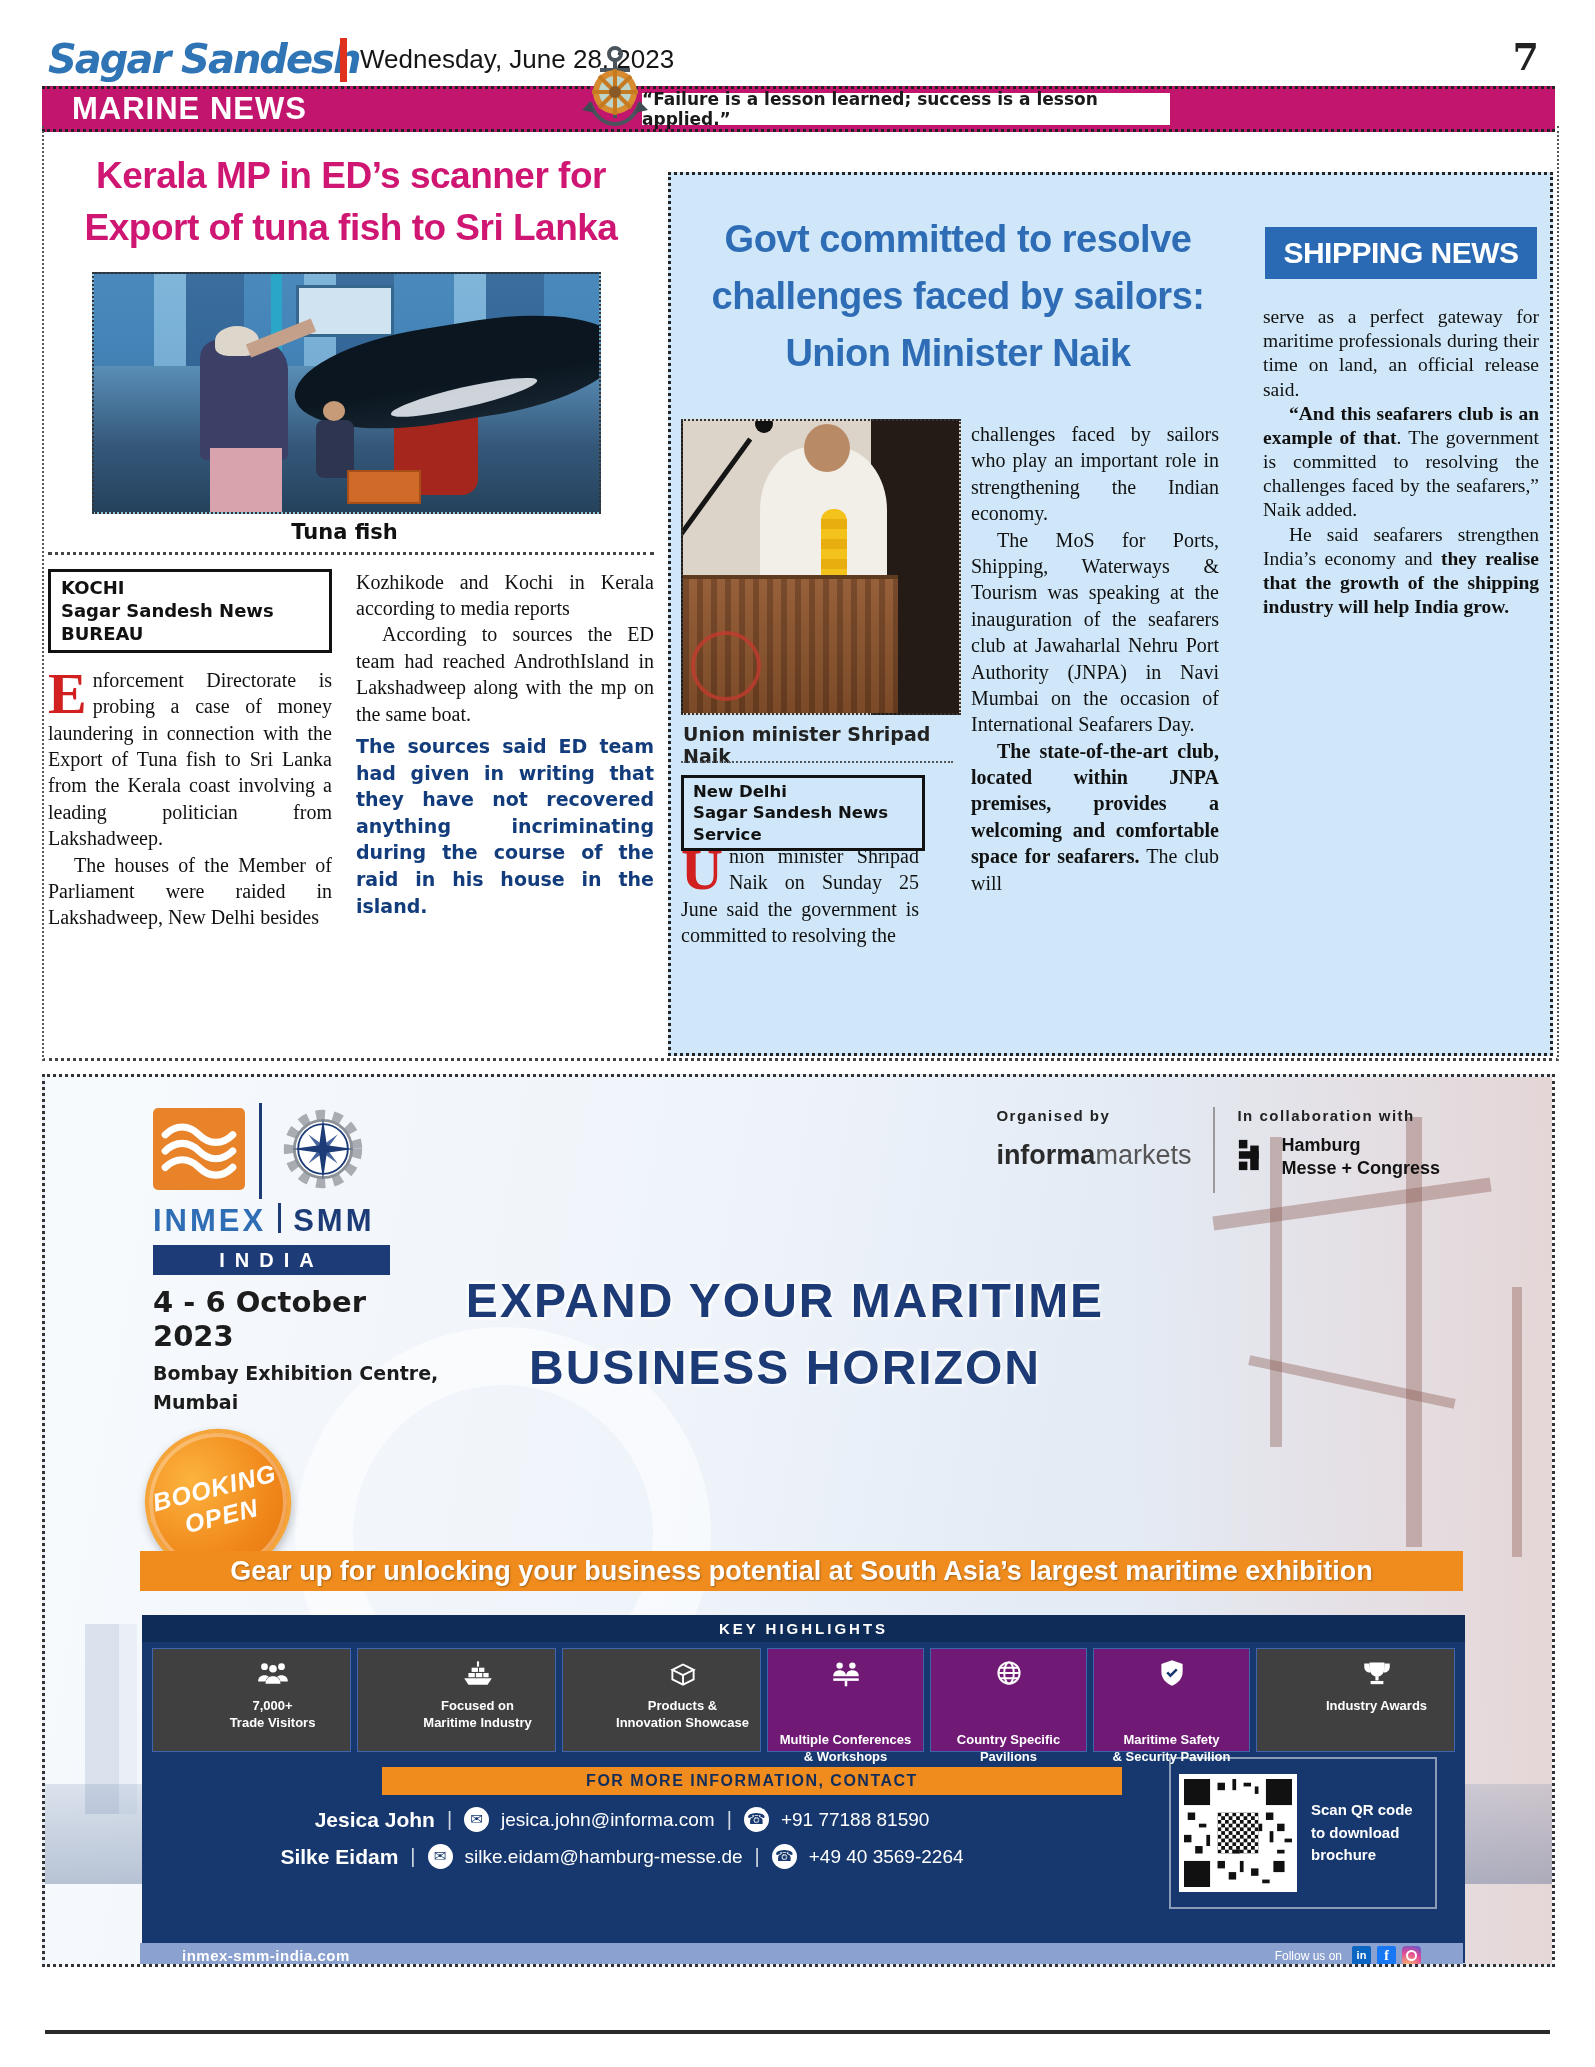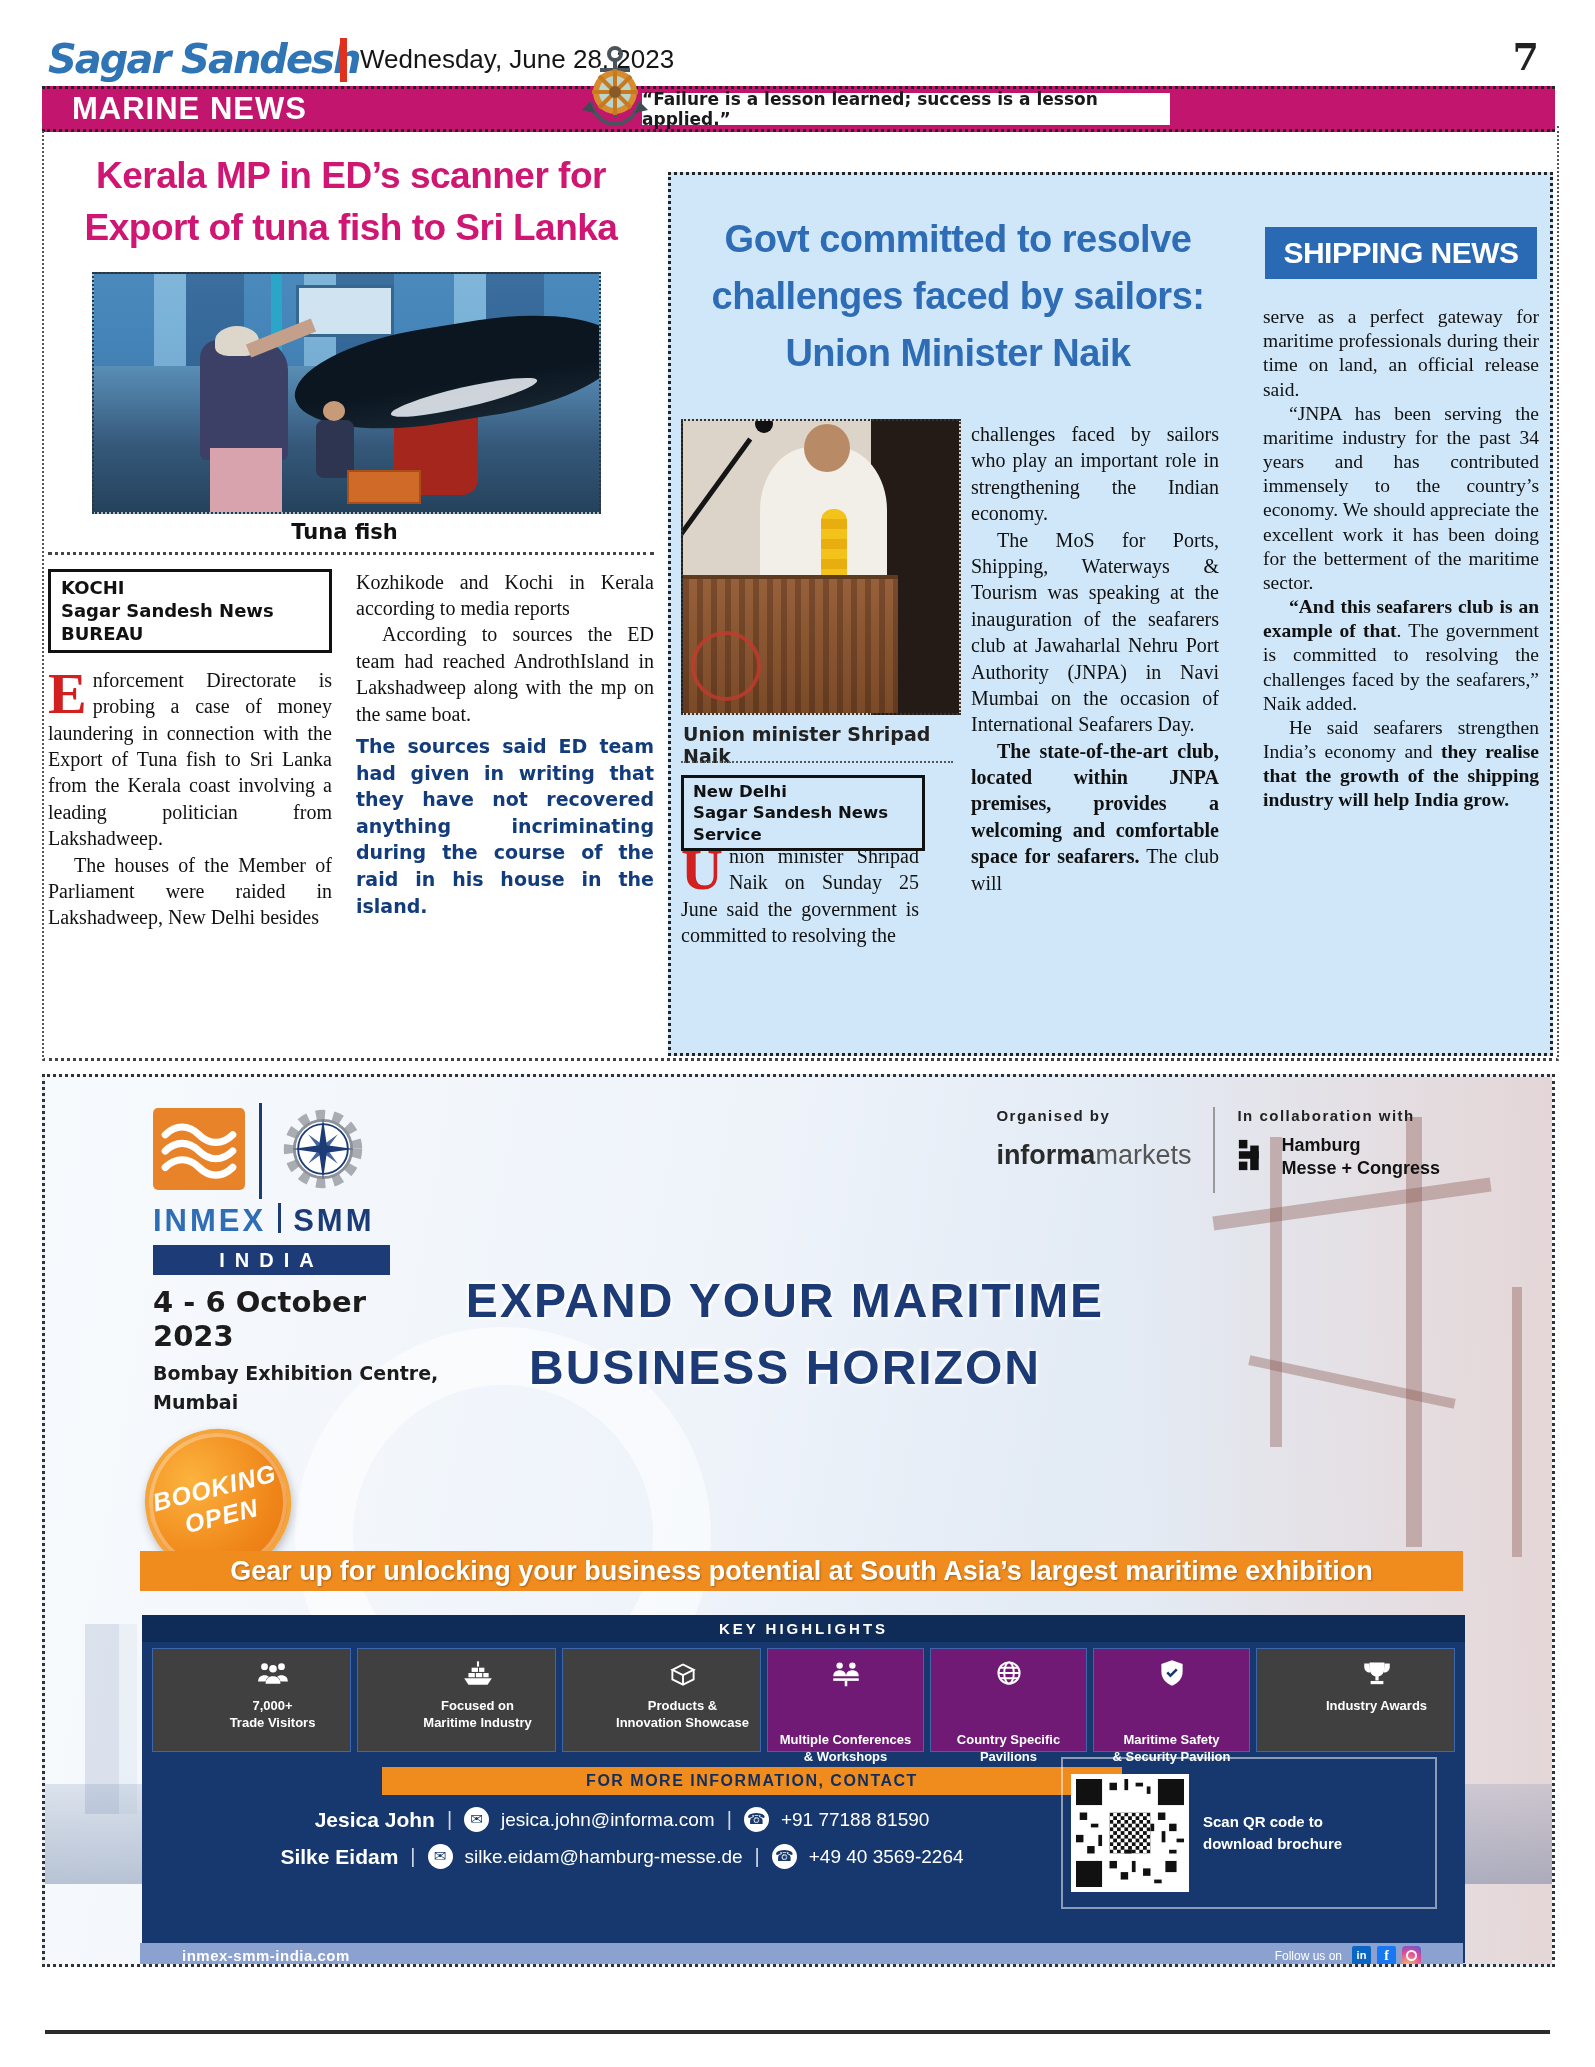--- a/index.html
+++ b/index.html
@@ -139,21 +139,21 @@
   .tlabel{margin-top:7px;color:#fff;font-weight:bold;font-size:13px;line-height:1.3;text-align:center;}
   .cbar{position:absolute;top:152px;left:240px;width:740px;height:28px;background:#f08c1e;color:#132d5b;
         font-weight:bold;font-size:16px;letter-spacing:1.5px;text-align:center;line-height:28px;}
   .crows{position:absolute;top:192px;left:20px;width:920px;}
   .crow{display:flex;align-items:center;justify-content:center;gap:12px;color:#fff;margin-bottom:12px;}
   .cname{font-size:21px;font-weight:bold;}
   .csep{opacity:.8;font-size:20px;}
   .cic{width:25px;height:25px;border-radius:50%;background:#fff;color:#16386e;text-align:center;
        line-height:25px;font-size:15px;font-family:"DejaVu Sans",sans-serif;}
   .cval{font-size:19px;}
-  .qrblock{position:absolute;right:28px;top:142px;width:376px;height:152px;display:flex;align-items:center;
+  .qrblock{position:absolute;right:28px;top:142px;width:268px;height:152px;display:flex;align-items:center;
            gap:14px;border:2px solid rgba(255,255,255,.5);padding:8px;box-sizing:border-box;}
   .qrtile{background:#fff;padding:5px;line-height:0;}
   .qrtext{color:#fff;font-weight:bold;font-size:15px;line-height:1.5;width:140px;}
   .bstrip{position:absolute;left:95px;top:866px;width:1323px;height:25px;background:#8ba1d0;display:flex;
           align-items:center;justify-content:space-between;padding:0 42px;box-sizing:border-box;}
   .bsite{color:#fff;font-weight:bold;font-size:15px;letter-spacing:.5px;}
   .social{display:flex;align-items:center;gap:6px;}
   .follow{color:#fff;font-size:12px;margin-right:4px;}
   .lin{width:19px;height:19px;background:#0a66c2;color:#fff;font-weight:bold;font-size:11px;line-height:19px;
        text-align:center;border-radius:2px;}
@@ -273,21 +273,20 @@
     <div class="paraU">
       <p class="np"><span class="dropcap">U</span><span>nion minister Shripad Naik on Sunday 25 June said the government is committed to resolving the</span></p>
     </div>
     <div class="colB">
       <p class="np">challenges faced by sailors who play an important role in strengthening the Indian economy.</p>
       <p class="np ind">The MoS for Ports, Shipping, Waterways &amp; Tourism was speaking at the inauguration of the seafarers club at Jawaharlal Nehru Port Authority (JNPA) in Navi Mumbai on the occasion of International Seafarers Day.</p>
       <p class="np ind"><span class="bseg">The state-of-the-art club, located within JNPA premises, provides a welcoming and comfortable space for seafarers.</span><span> The club will</span></p>
     </div>
     <div class="colC">
       <p class="np">serve as a perfect gateway for maritime professionals during their time on land, an official release said.</p>
-      <p class="np ind">“JNPA has been serving the maritime industry for the past 34 years and has contributed immensely to the country’s economy. We should appreciate the excellent work it has been doing for the betterment of the maritime sector.</p>
       <p class="np ind"><span class="bseg">“And this seafarers club is an example of that</span><span>. The government is committed to resolving the challenges faced by the seafarers,” Naik added.</span></p>
       <p class="np ind"><span>He said seafarers strengthen India’s economy and </span><span class="bseg">they realise that the growth of the shipping industry will help India grow.</span></p>
     </div>
   </div>
 
   <div class="adbox">
     <div class="warm"></div>
     <div class="cr" style="right:130px;top:40px;width:16px;height:430px;"></div>
     <div class="cr" style="right:60px;top:120px;width:280px;height:14px;transform:rotate(-8deg);"></div>
     <div class="cr" style="right:270px;top:60px;width:12px;height:310px;"></div>

